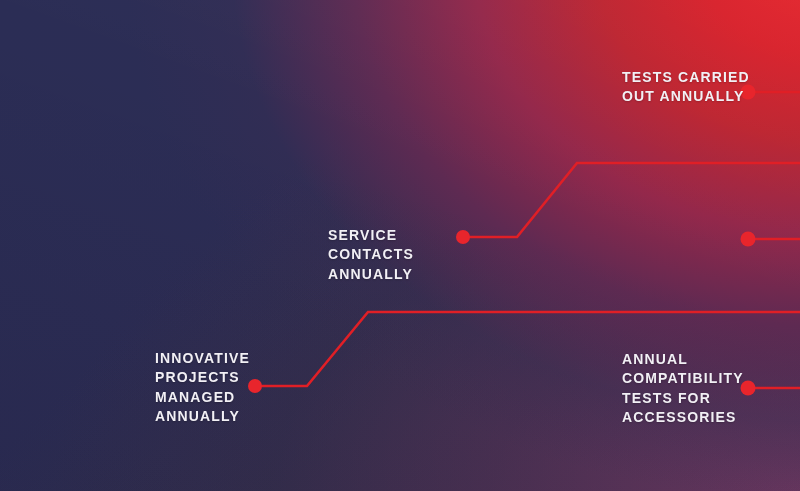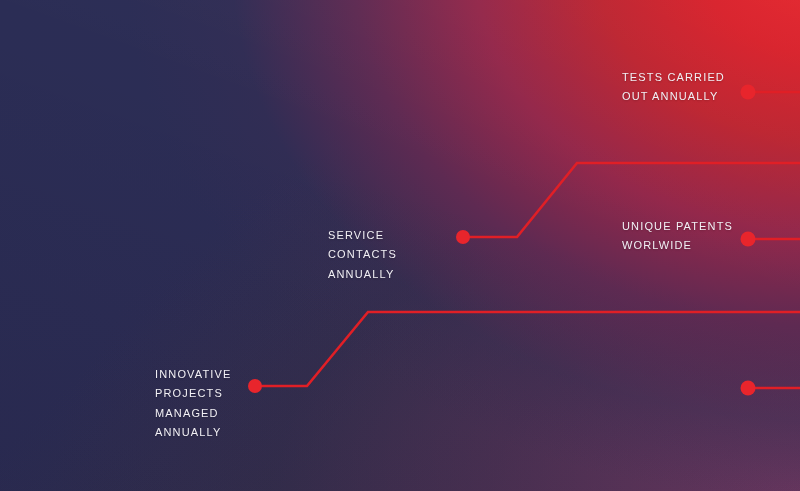--- a/index.html
+++ b/index.html
@@ -50,32 +50,32 @@
   .connectors {
     position: absolute;
     inset: 0;
     width: 800px;
     height: 491px;
   }
 
   .label {
     position: absolute;
     color: #f2f0f5;
-    font-size: 11px;
+    font-size: 14px;
     letter-spacing: 1.15px;
     line-height: 19.4px;
-    font-weight: 400;
+    font-weight: 700;
     text-transform: uppercase;
     white-space: pre;
     text-shadow: 0 1px 2px rgba(0,0,0,0.20);
   }
   .label-tests        { left: 622px; top: 68px; }
   .label-service      { left: 328px; top: 226px; }
   .label-patents      { left: 622px; top: 217px; }
-  .label-innovative   { left: 155px; top: 365px; }
+  .label-innovative   { left: 155px; top: 349px; }
   .label-accessories  { left: 622px; top: 350px; }
 </style>
 </head>
 <body>
 
 <div id="infographic">
 
   <div class="bg-base"></div>
   <div class="bg-purple"></div>
   <div class="bg-red"></div>
@@ -98,22 +98,24 @@
     </g>
   </svg>
 
   <div class="label label-tests">TESTS CARRIED
 OUT ANNUALLY</div>
 
   <div class="label label-service">SERVICE
 CONTACTS
 ANNUALLY</div>
 
-  <div class="label label-patents">UNIQUE PATENTS
-WORLWIDE</div>
 
   <div class="label label-innovative">INNOVATIVE
 PROJECTS
 MANAGED
 ANNUALLY</div>
 
+  <div class="label label-accessories">ANNUAL
+COMPATIBILITY
+TESTS FOR
+ACCESSORIES</div>
 
 </div>
 
 </body></html>

